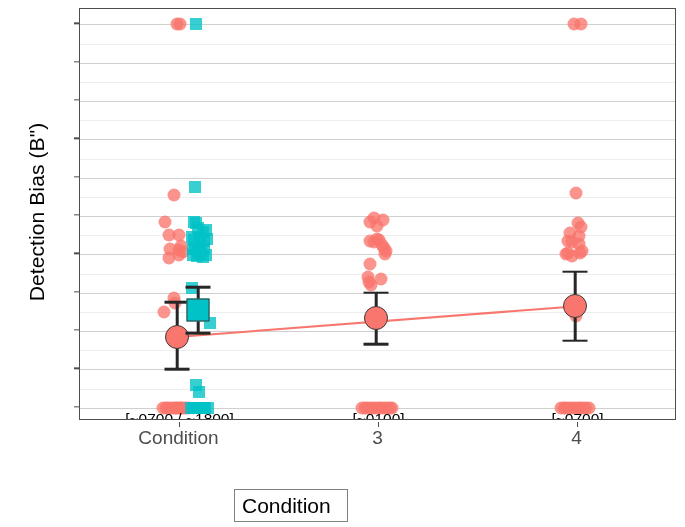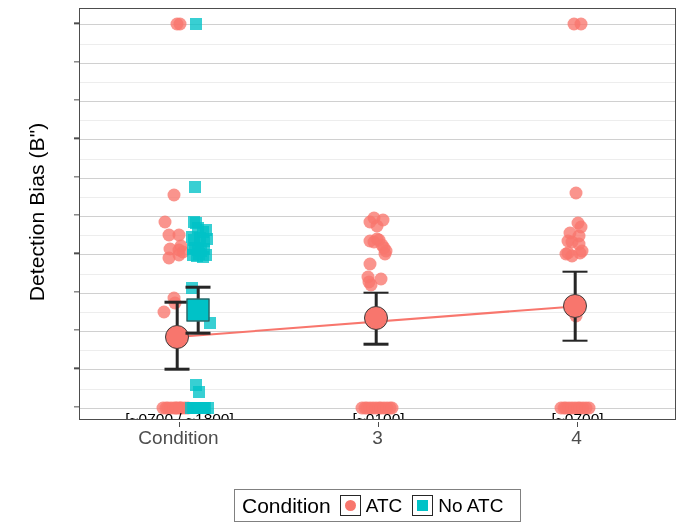--- a/index.html
+++ b/index.html
@@ -340,25 +340,15 @@
       </div>
     <div id="annots">
         <div class="ann" style="left: 99.5px; top: 410.167px;">[~0700 / ~1800]</div>
         <div class="ann" style="left: 298.5px; top: 410.167px;">[~0100]</div>
         <div class="ann" style="left: 497.5px; top: 410.167px;">[~0700]</div>
       </div>
   </div>
 
   <div id="legend">
     <span class="ltitle">Condition</span>
-    <div id="legend-entries" style="display:flex;align-items:center;">
-        <div class="lkeybox">
-          <div class="lkeycirc" style="background: rgb(248, 118, 109);"></div>
-        </div>
-        <span class="llabel">ATC</span>
-        <div class="lkeybox">
-          <div class="lkeysq" style="background: rgb(0, 194, 199);"></div>
-        </div>
-        <span class="llabel">No ATC</span>
-      </div>
   </div>
 
 </div>
 
 </body></html>

